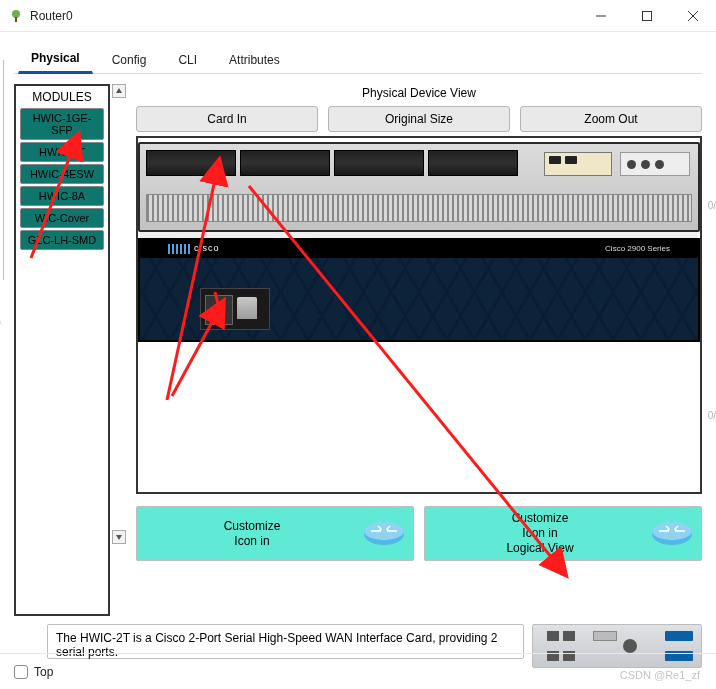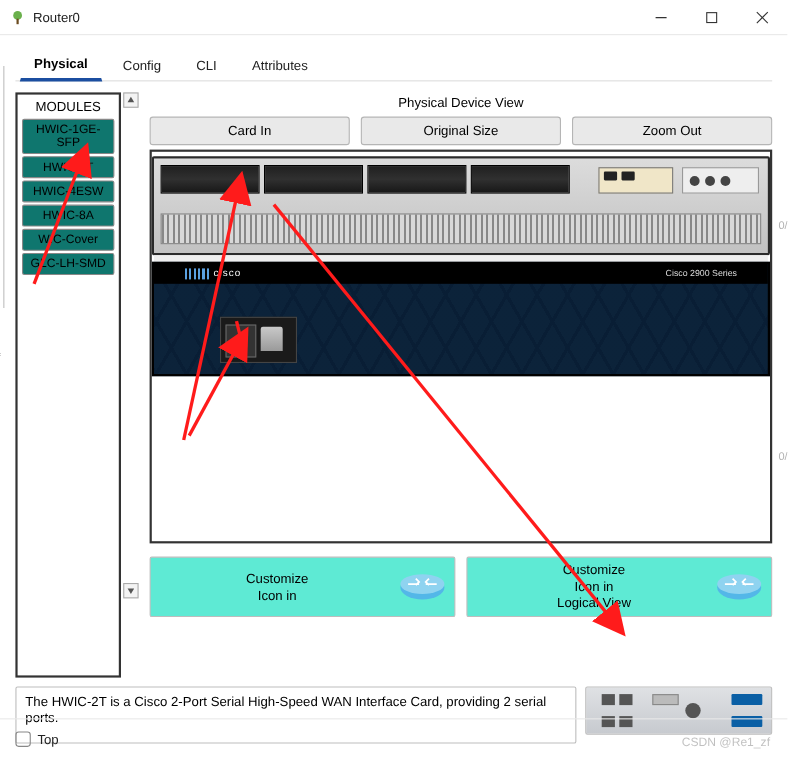--- a/index.html
+++ b/index.html
@@ -71,21 +71,21 @@
   .chassis2 .card::after { content:""; position:absolute; left:4px; top:6px; width:26px; height:28px;
      background:#333; border:1px solid #666; }
 
   .customize-row { display:flex; gap:10px; margin-top:8px; }
   .custbox { flex:1; border:1px solid #bdbdbd; border-radius:2px; display:flex; align-items:center; padding:4px 6px; background:#5eead4; }
   .custbox .ct { flex:1; font-size:12px; text-align:center; line-height:1.25; }
   .custbox .rimg { width:46px; height:34px; position:relative; }
   .router-icon svg { width:100%; height:100%; }
 
   .desc-row { display:flex; gap:8px; margin:8px 14px 0; }
-  .desc { flex:1; border:1px solid #bdbdbd; border-radius:2px; font-size:12px; padding:6px 8px; height:52px; background:#fff; }
+  .desc { flex:1; border:1px solid #bdbdbd; border-radius:2px; font-size:12px; padding:6px 8px; height:35px; background:#fff;margin-left:33px; }
   .thumb { width:170px; height:44px; border:1px solid #bdbdbd; background:linear-gradient(#dfe1e4,#c7cacf); border-radius:2px; position:relative; }
   .thumb .p { position:absolute; background:#0a5fa5; width:28px; height:10px; border-radius:1px; }
   .thumb .p.p1{ right:8px; top:6px;} .thumb .p.p2{ right:8px; bottom:6px;}
   .thumb .sq { position:absolute; width:12px;height:10px;background:#555;top:6px;}
   .thumb .sq.a{left:14px;} .thumb .sq.b{left:30px;} .thumb .sq.c{left:60px; width:24px; background:#bbb; border:1px solid #888;}
   .thumb .sq.d{left:14px; top:auto; bottom:6px;} .thumb .sq.e{left:30px; top:auto; bottom:6px;}
   .thumb .sq.f{left:90px; top:14px; width:14px;height:14px; border-radius:50%;}
 
   .bottombar { position:absolute; left:0; right:0; bottom:0; height:36px; border-top:1px solid #e8e8e8; display:flex; align-items:center; padding:0 14px; }
   .chk { width:14px; height:14px; border:1px solid #888; border-radius:3px; margin-right:6px; }

